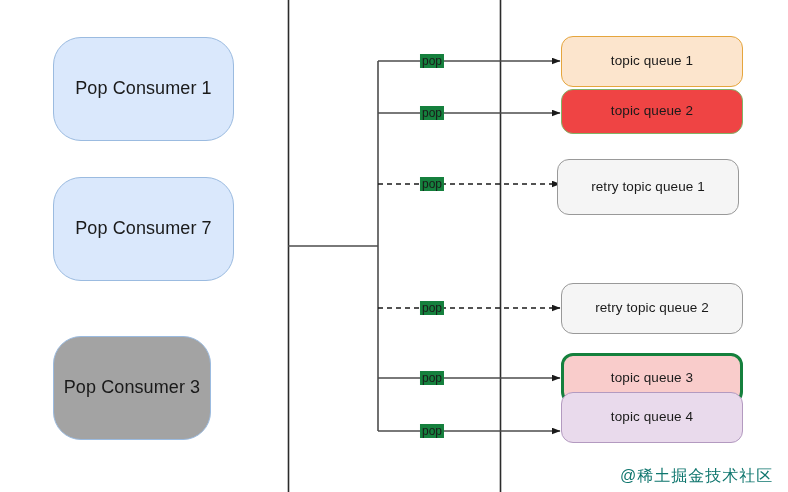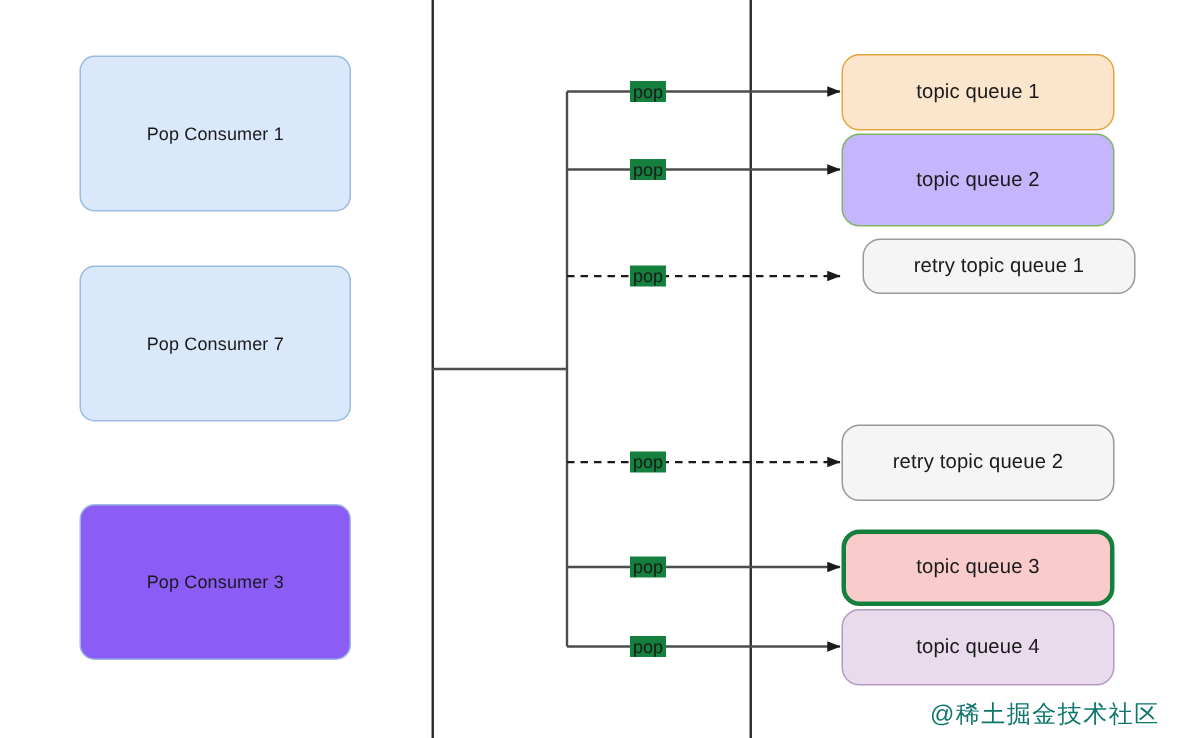--- a/index.html
+++ b/index.html
@@ -31,22 +31,22 @@
     display: flex;
     align-items: center;
     justify-content: center;
     font-size: 13.5px;
     color: #1a1a1a;
     letter-spacing: 0.1px;
     text-align: center;
     line-height: 1.2;
   }
   .node.consumer {
-    border-radius: 10px;
-    font-size: 12px;
+    border-radius: 28px;
+    font-size: 18px;
   }
   .edge-label {
     position: absolute;
     transform: translate(-50%, -50%);
     background: #15803d;
     padding: 0 2px;
     font-size: 12px;
     color: #1a1a1a;
     white-space: nowrap;
   }
@@ -84,40 +84,40 @@
     <line x1="378" y1="378" x2="560" y2="378" stroke="#4d4d4d" stroke-width="1.6" marker-end="url(#arrowhead)"></line>
     <line x1="378" y1="431" x2="560" y2="431" stroke="#4d4d4d" stroke-width="1.6" marker-end="url(#arrowhead)"></line>
   </svg>
 
   <div class="node consumer" style="left:53px; top:37px; width:181px; height:104px; background:#dae8fc; border:1px solid #9bbbe0;">
     <span>Pop Consumer 1</span>
   </div>
   <div class="node consumer" style="left:53px; top:177px; width:181px; height:104px; background:#dae8fc; border:1px solid #9bbbe0;">
     <span>Pop Consumer 7</span>
   </div>
-  <div class="node consumer" style="left:53px; top:336px; width:181px; height:104px; background:#8b5cf6; border:1px solid #9bbbe0;">
+  <div class="node consumer" style="left:53px; top:336px; width:158px; height:104px; background:#a3a3a3; border:1px solid #9bbbe0;">
     <span>Pop Consumer 3</span>
   </div>
 
   <div class="node" style="left:561px; top:36px; width:182px; height:51px; background:#fce5cd; border:1px solid #e5a53d;text-align:center;">
     <span>topic queue 1</span>
   </div>
-  <div class="node" style="left:561px; top:89px; width:182px; height:62px; background:#c4b5fd; border:1px solid #82b366;">
+  <div class="node" style="left:561px; top:89px; width:182px; height:45px; background:#ef4444; border:1px solid #82b366;">
     <span>topic queue 2</span>
   </div>
-  <div class="node" style="left:575px; top:159px; width:182px; height:37px; background:#f5f5f5; border:1px solid #999999;">
+  <div class="node" style="left:557px; top:159px; width:182px; height:56px; background:#f5f5f5; border:1px solid #999999;">
     <span>retry topic queue 1</span>
   </div>
   <div class="node" style="left:561px; top:283px; width:182px; height:51px; background:#f5f5f5; border:1px solid #999999;">
     <span>retry topic queue 2</span>
   </div>
   <div class="node" style="left:561px; top:353px; width:182px; height:51px; background:#f9cccb; border:3px solid #15803d;">
     <span>topic queue 3</span>
   </div>
-  <div class="node" style="left:561px; top:406px; width:182px; height:51px; background:#e9daec; border:1px solid #b39ac0;">
+  <div class="node" style="left:561px; top:392px; width:182px; height:51px; background:#e9daec; border:1px solid #b39ac0;">
     <span>topic queue 4</span>
   </div>
 
   <div class="edge-label" style="left:432px; top:61px;">pop</div>
   <div class="edge-label" style="left:432px; top:113px;">pop</div>
   <div class="edge-label" style="left:432px; top:184px;">pop</div>
   <div class="edge-label" style="left:432px; top:308px;">pop</div>
   <div class="edge-label" style="left:432px; top:378px;">pop</div>
   <div class="edge-label" style="left:432px; top:431px;">pop</div>
 

